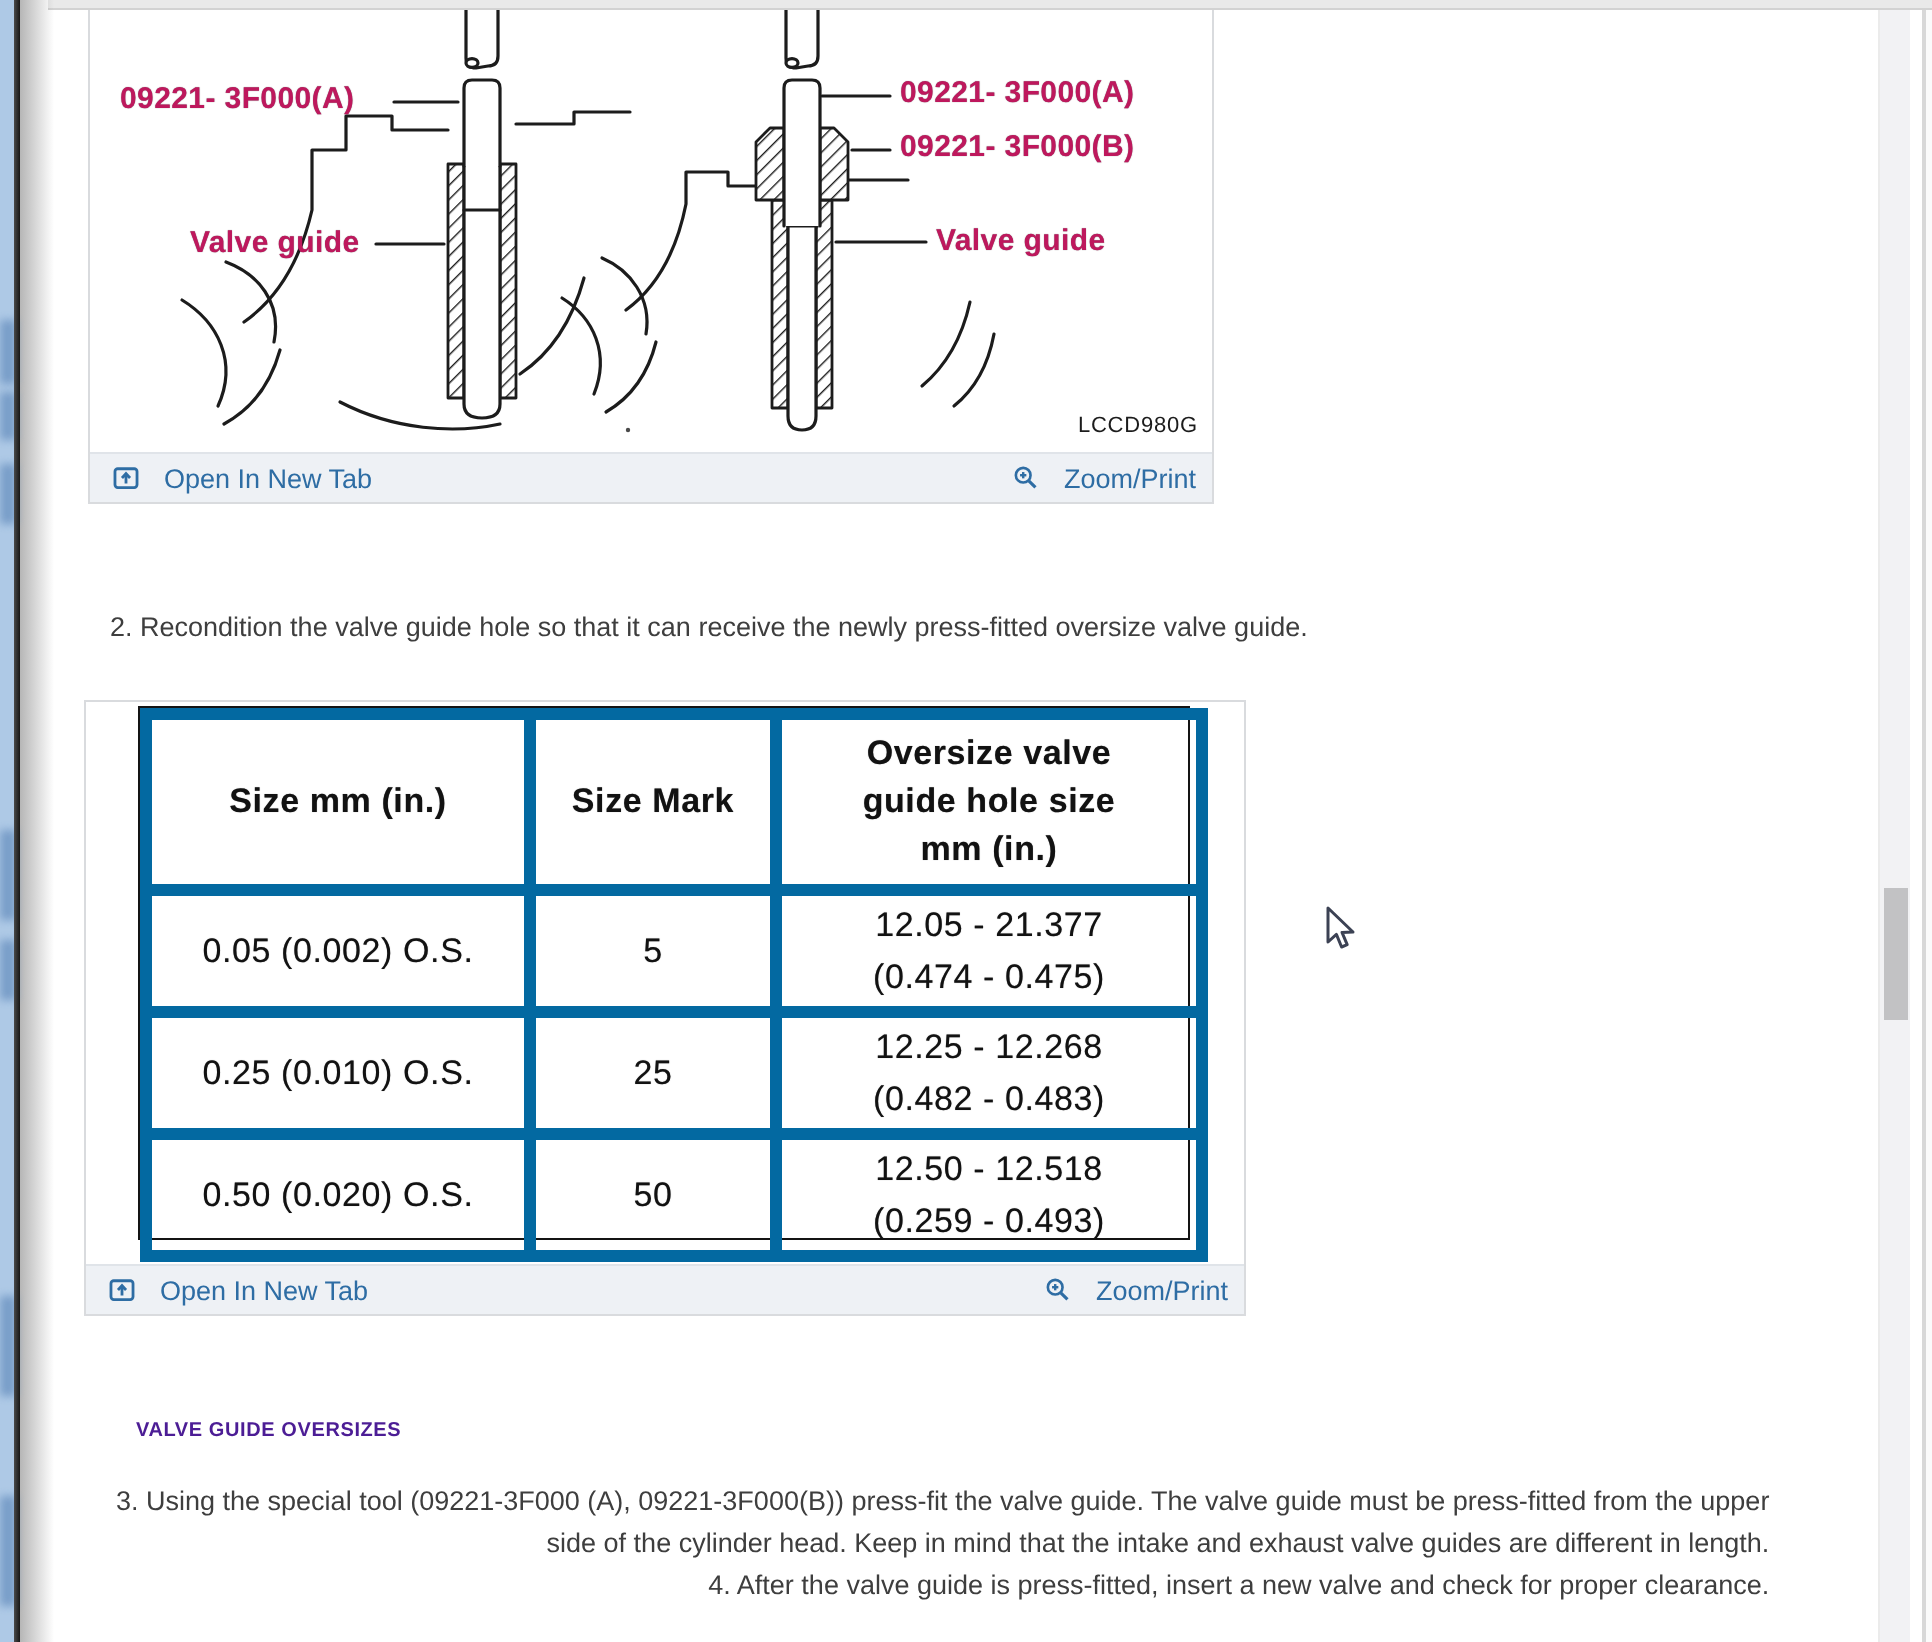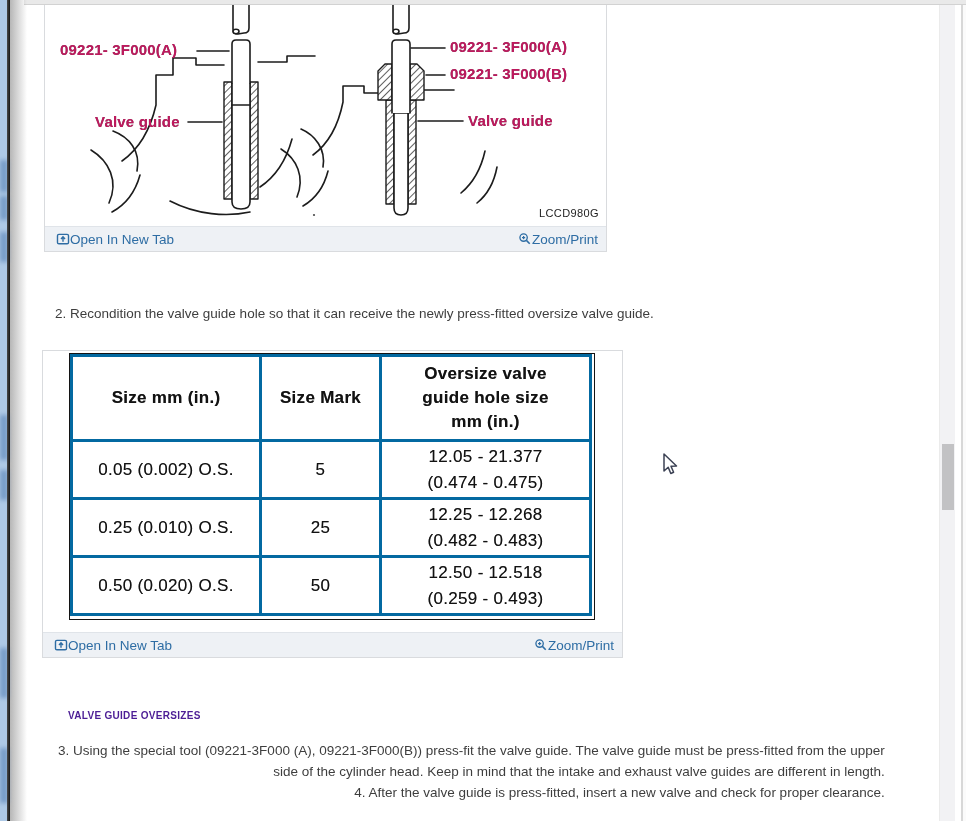--- a/index.html
+++ b/index.html
@@ -23,33 +23,33 @@
   .right-gutter{position:absolute;left:963px;top:5px;right:0;bottom:0;background:#fbfbfb;z-index:3;}
 
   
   .panel{position:absolute;background:#fff;border:1px solid #d9dbde;z-index:2;box-sizing:border-box;}
   .panel1{left:44px;top:3px;width:563px;height:249px;border-top:none;}
   .panel2{left:42px;top:350px;width:581px;height:308px;}
   .fig-area{position:absolute;left:0;top:0;right:0;bottom:26px;overflow:hidden;background:#fff;}
   .panel-footer{position:absolute;left:0;right:0;bottom:0;height:25px;background:#eef1f5;
                 border-top:1px solid #e0e4e9;display:flex;justify-content:space-between;
                 align-items:center;padding:0 8px 0 11px;box-sizing:border-box;}
-  .flink{display:flex;align-items:center;gap:0;color:#2e6da4;font-size:13.5px;
+  .flink{display:flex;align-items:center;gap:12px;color:#2e6da4;font-size:13.5px;
          text-decoration:none;cursor:pointer;}
   .flink svg{display:block;}
 
   
   .scan-label{position:absolute;color:#be185d;font-weight:700;font-size:15px;
               letter-spacing:.2px;white-space:nowrap;text-shadow:0 0 .5px rgba(0,0,0,.55);}
   .fig-code{position:absolute;right:7px;top:204px;color:#1c1c1c;font-size:11px;letter-spacing:.4px;text-align:right;}
 
   
   .scan-table{position:absolute;left:27px;top:3px;border-collapse:collapse;
               color:#121212;text-shadow:0 0 .4px rgba(0,0,0,.5);}
-  .scan-table td{border:3px solid #0369a1;text-align:center;vertical-align:middle;
+  .scan-table td{border:6px solid #0369a1;text-align:center;vertical-align:middle;
                  font-size:17px;letter-spacing:.3px;padding:0;}
   .scan-table tr.hdr td{font-weight:700;}
   .scan-table td.c1{width:186px;}
   .scan-table td.c2{width:117px;text-align:center;}
   .scan-table td.c3{width:207px;}
   .scan-table tr.hdr td{height:82px;}
   .scan-table tr.row td{height:55px;}
   .hdr3{max-width:160px;margin:0 auto;line-height:24px;}
   .two-line div{line-height:26px;}
   .outer-frame{position:absolute;left:26px;top:2px;width:524px;height:265px;

